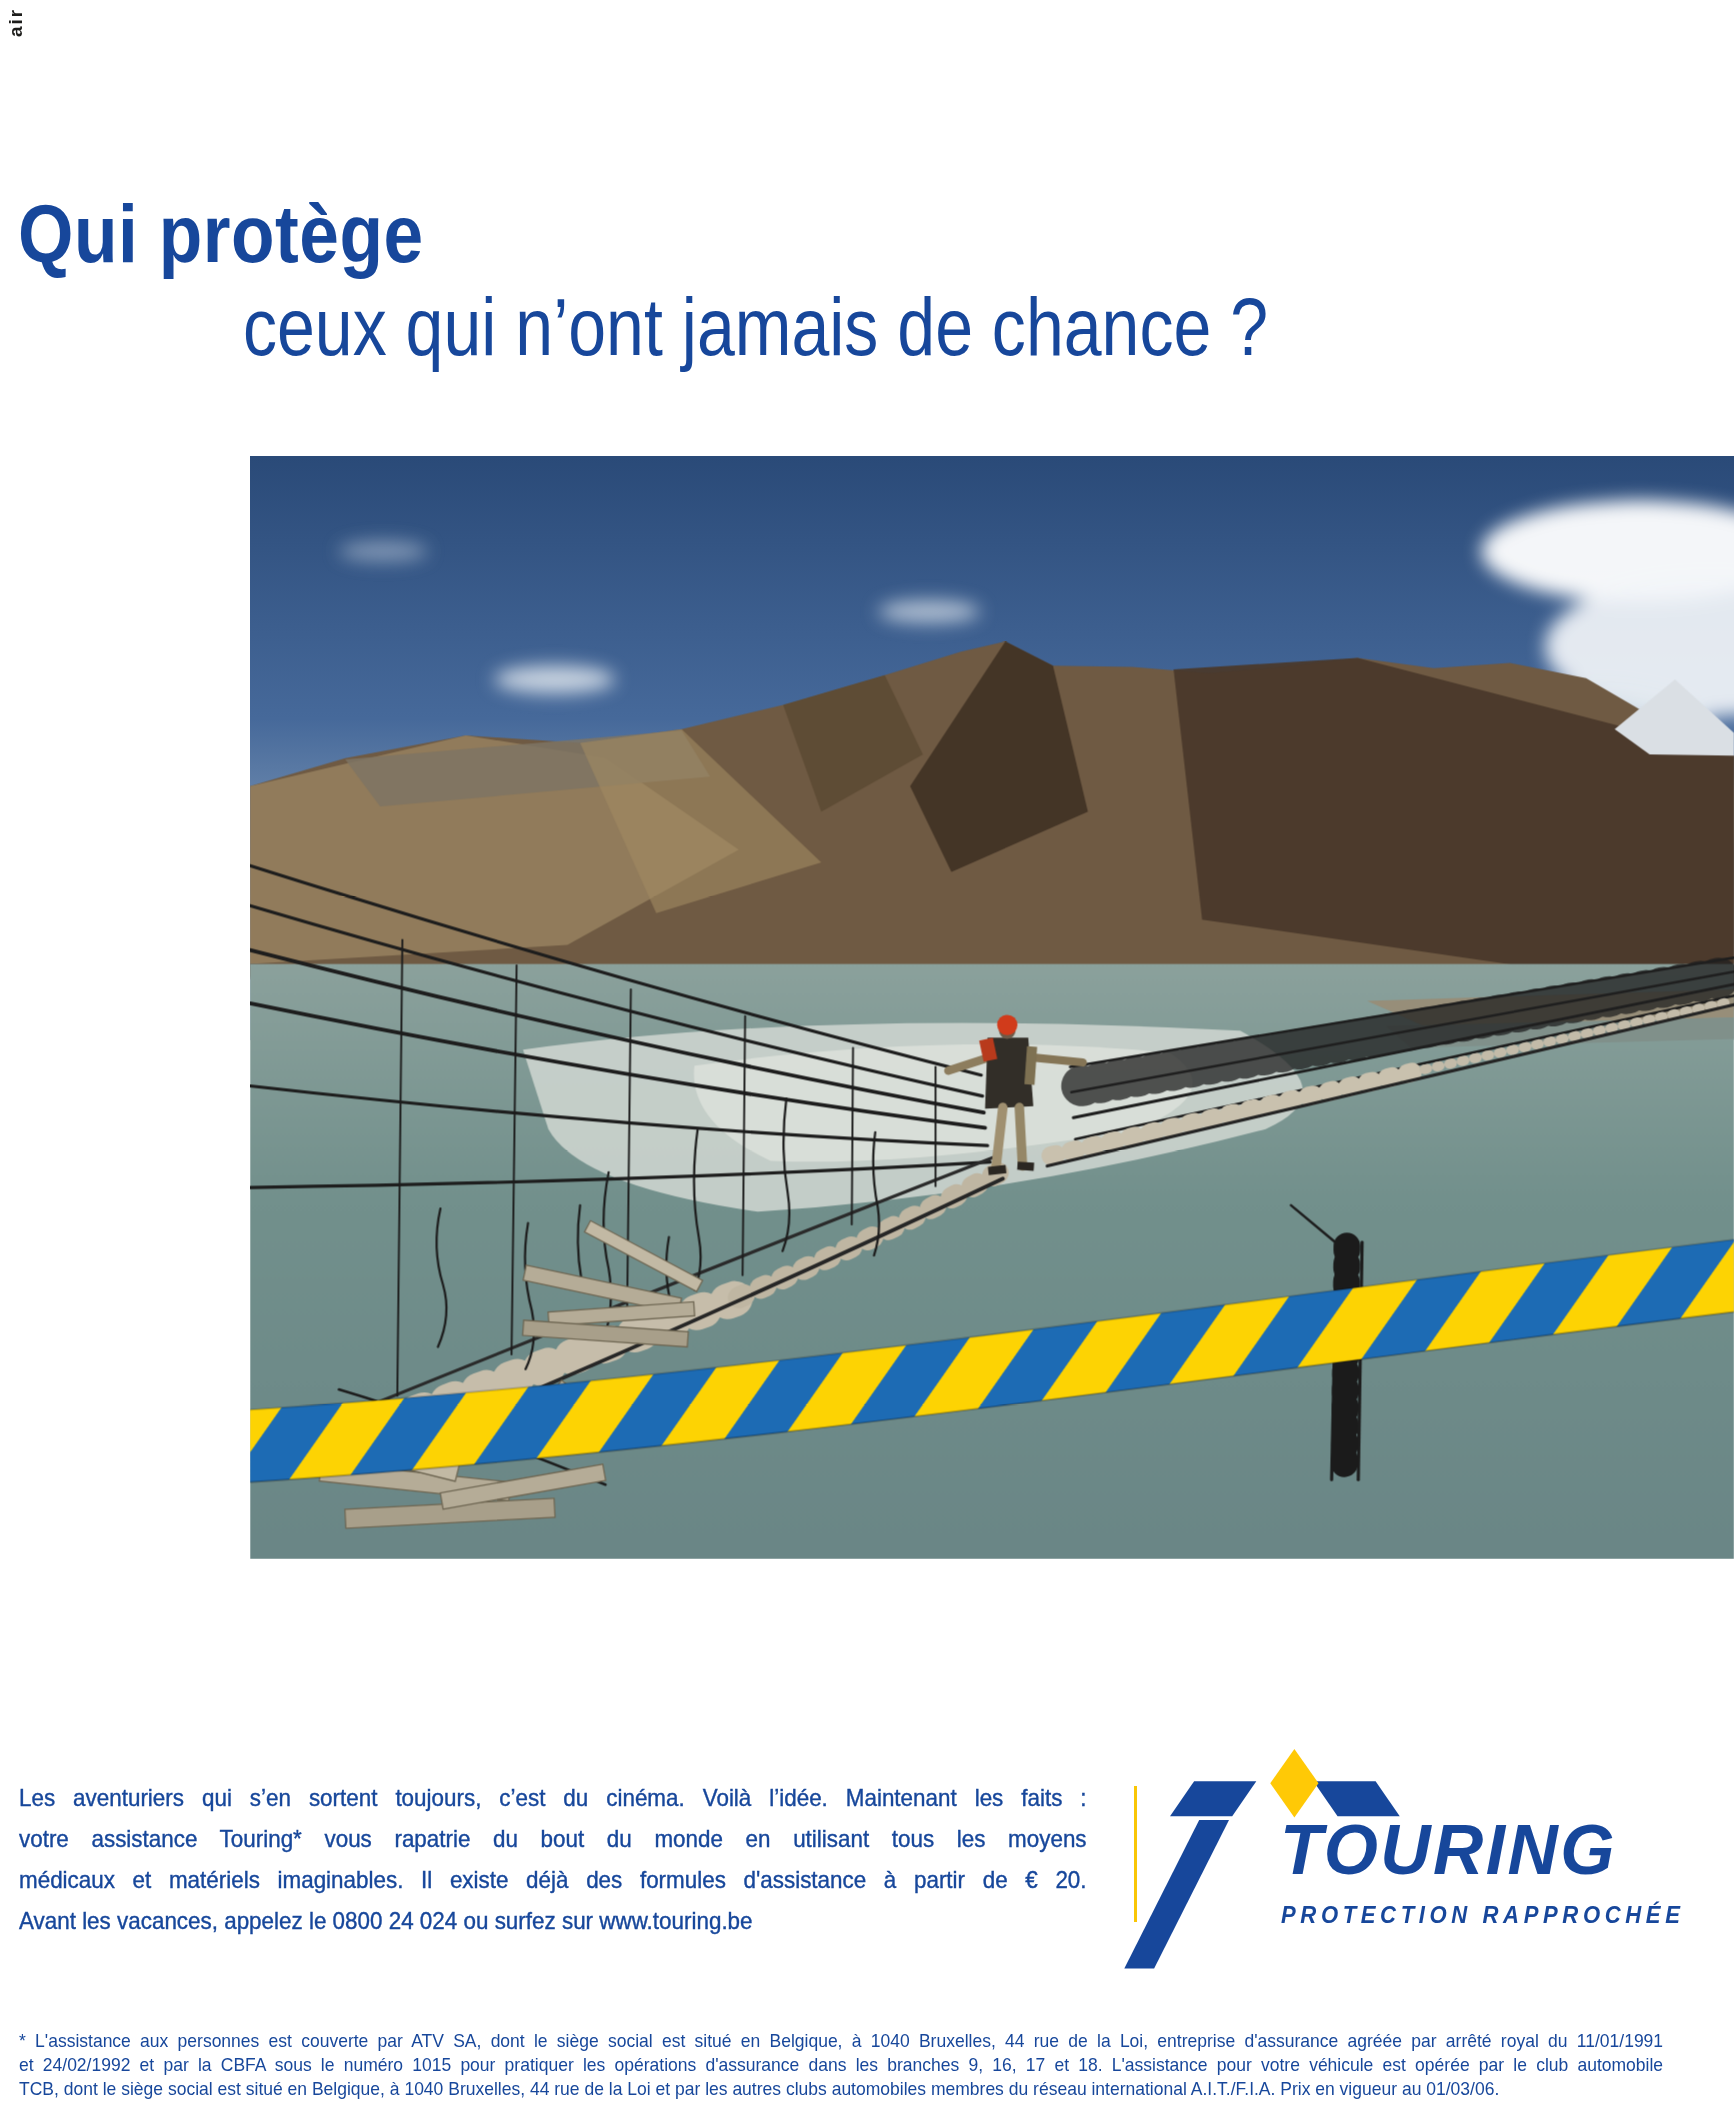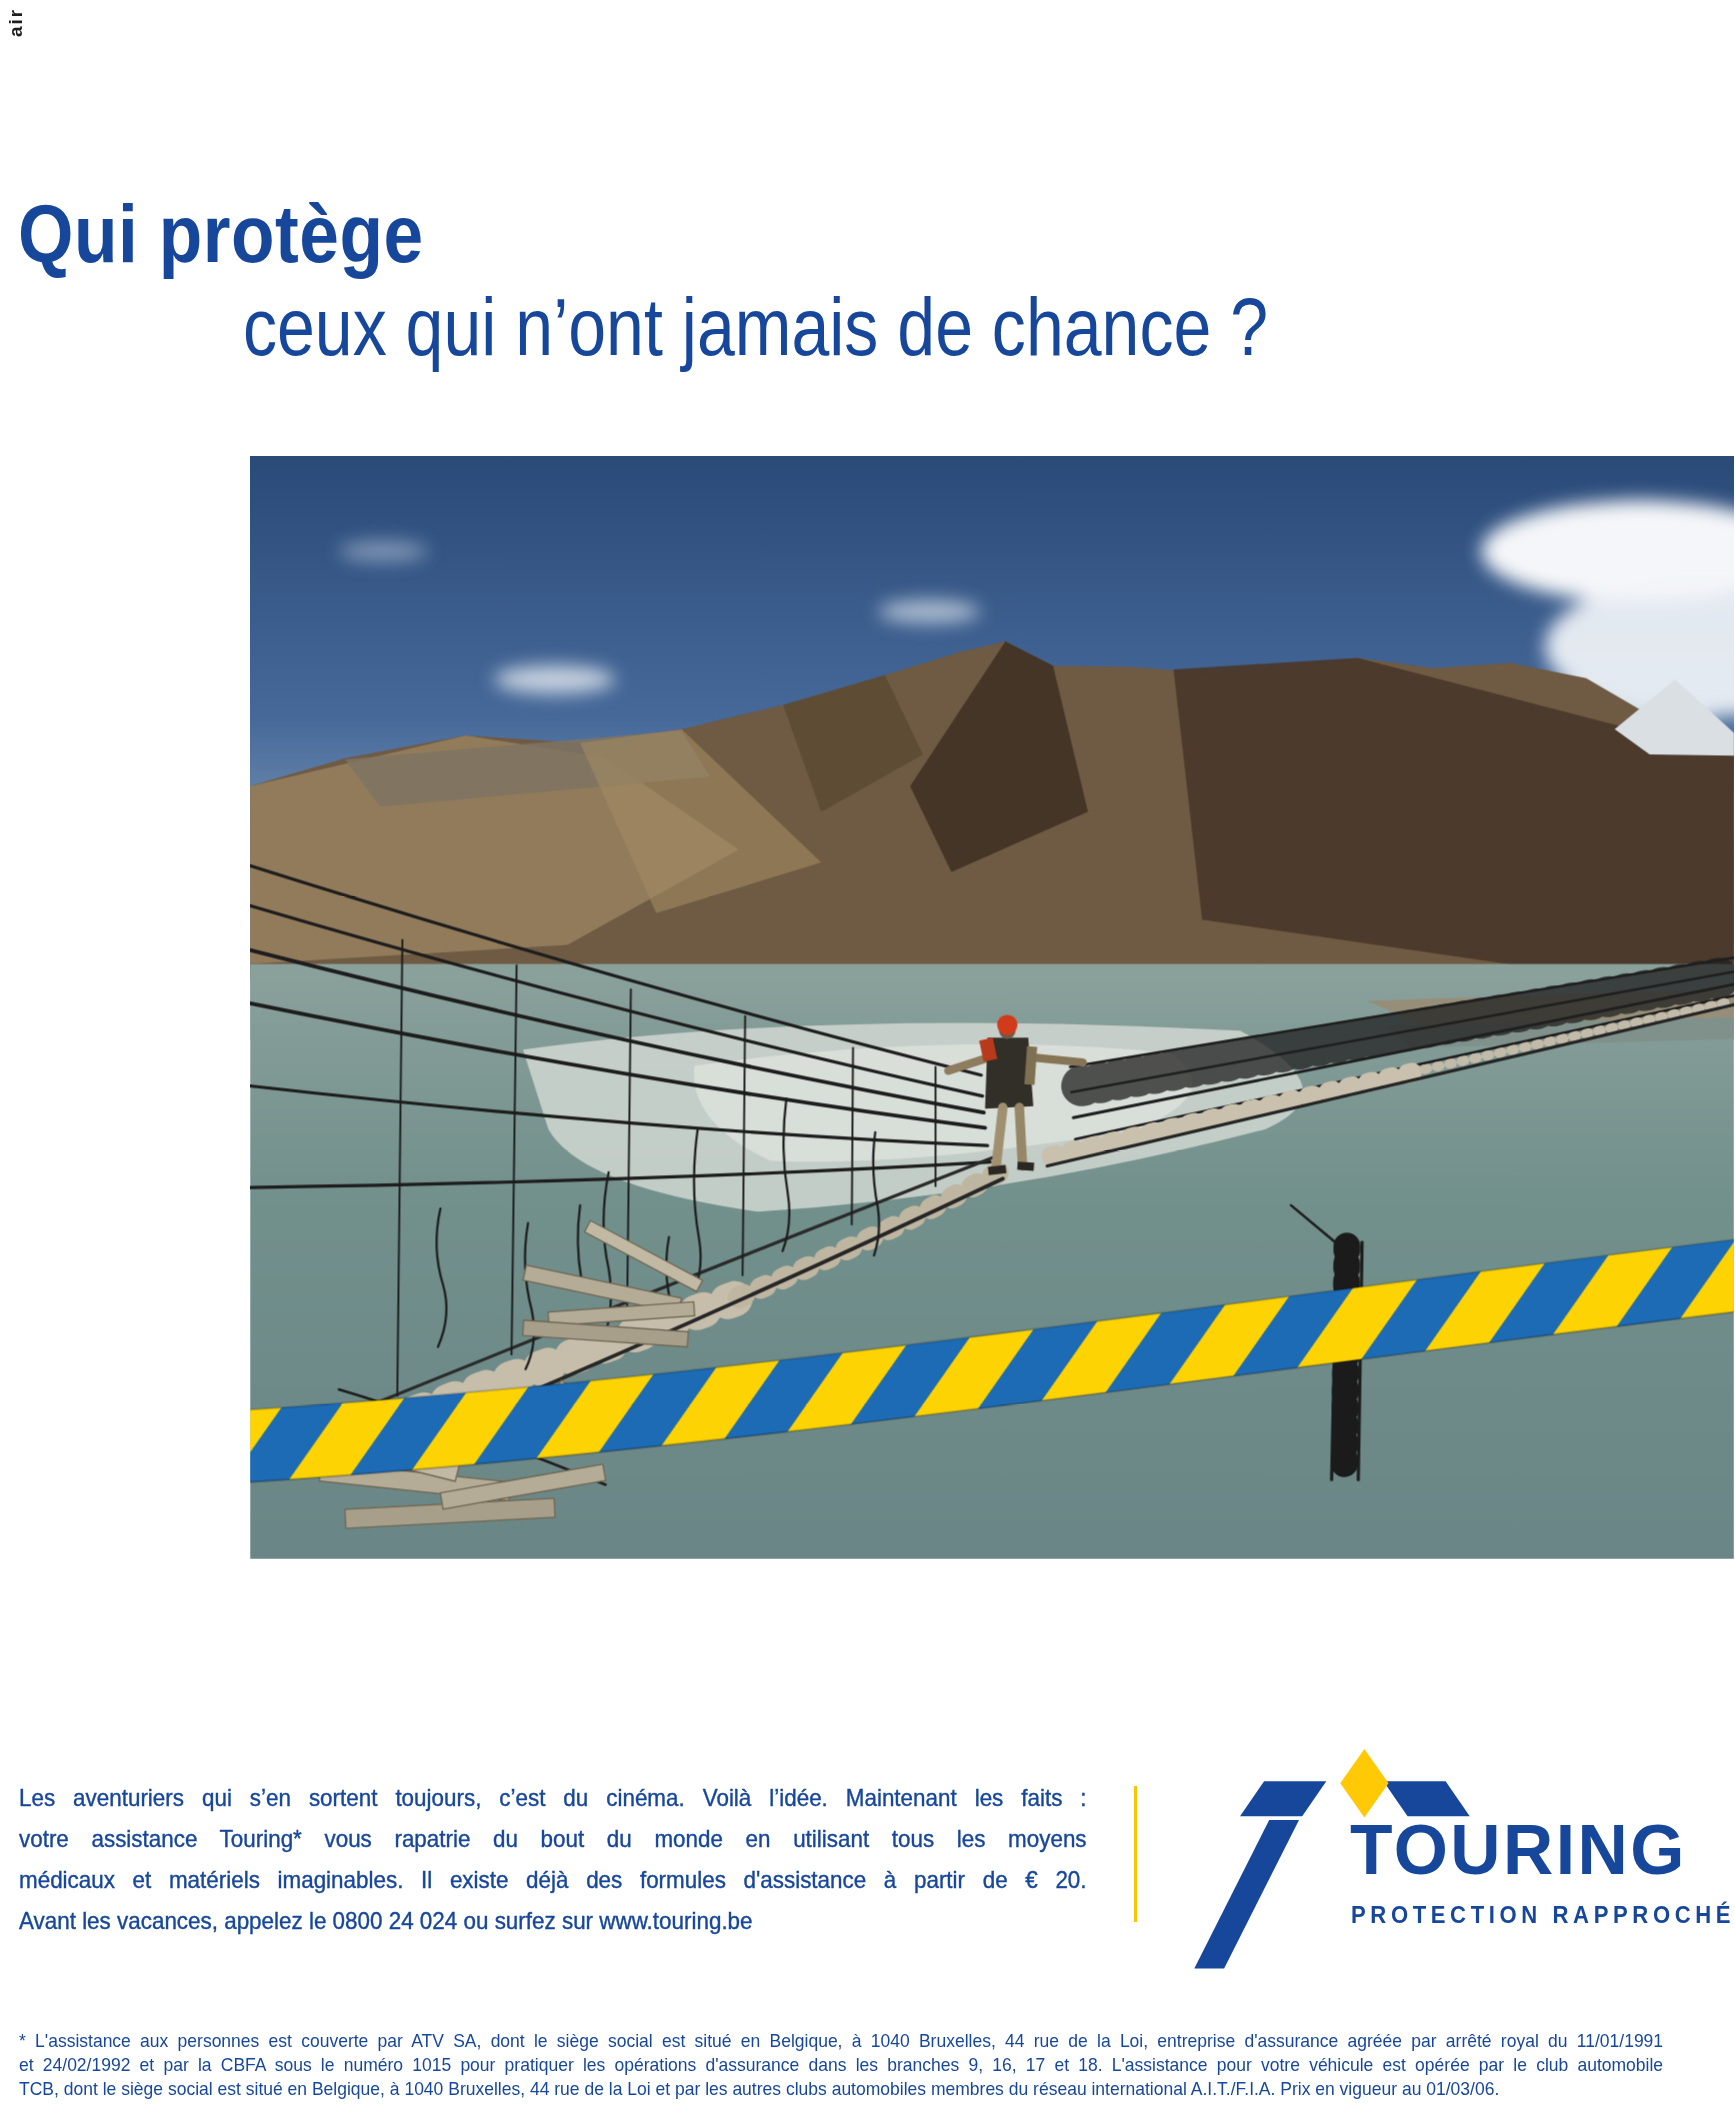--- a/index.html
+++ b/index.html
@@ -27,21 +27,21 @@
              transform:scaleX(.934);transform-origin:left top;
              color:#17479b;font-size:24px;line-height:41px;font-weight:400;
              -webkit-text-stroke:0.4px #17479b;}
   .body-copy .line{display:block;white-space:nowrap;text-align:justify;text-align-last:justify;}
   .body-copy .line.last{text-align:left;text-align-last:left;}
 
   
   .divider{position:absolute;left:1134px;top:1786px;width:3.2px;height:136px;background:#f9c606;}
 
   
-  .logo{position:absolute;left:1174px;top:1707px;width:561px;height:273px;}
+  .logo{position:absolute;left:1104px;top:1707px;width:561px;height:273px;font-style:italic;}
   .logo svg.emblem{position:absolute;left:0;top:0;width:561px;height:273px;}
   .logo .wordmark{position:absolute;left:176px;top:107px;font-size:71px;font-weight:700;
                   color:#17479b;letter-spacing:2.5px;line-height:1;white-space:nowrap;
                   transform:scaleX(.98);transform-origin:left top;}
   .logo .tagline{position:absolute;left:177px;top:197px;font-size:23px;font-weight:700;
                  color:#17479b;letter-spacing:4.8px;line-height:1;white-space:nowrap;
                  transform:scaleX(.96);transform-origin:left top;}
 
   
   .legal{position:absolute;left:19px;top:2029px;width:1727px;

